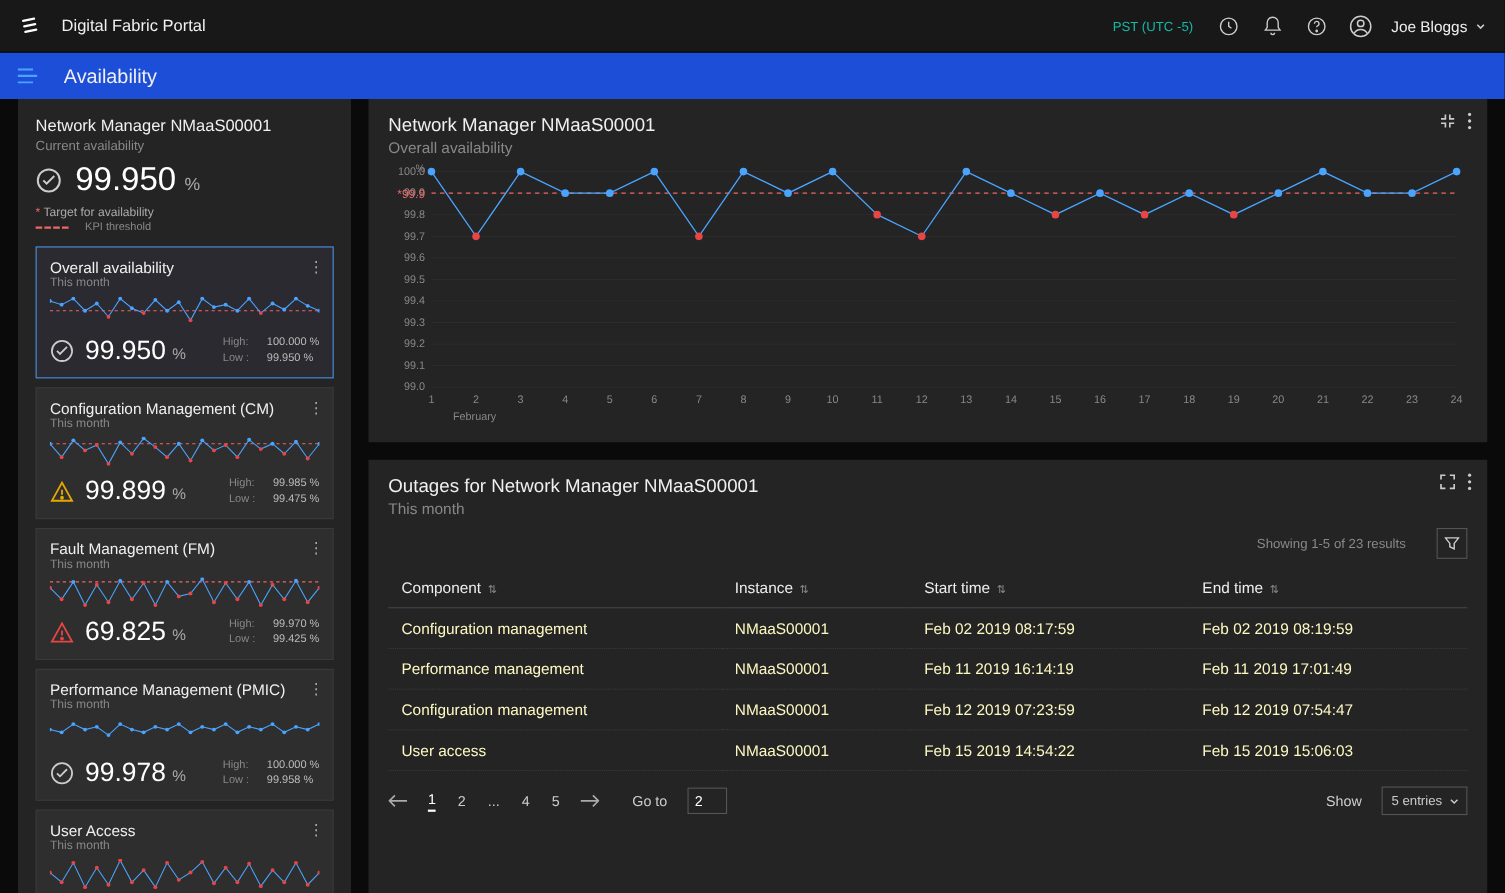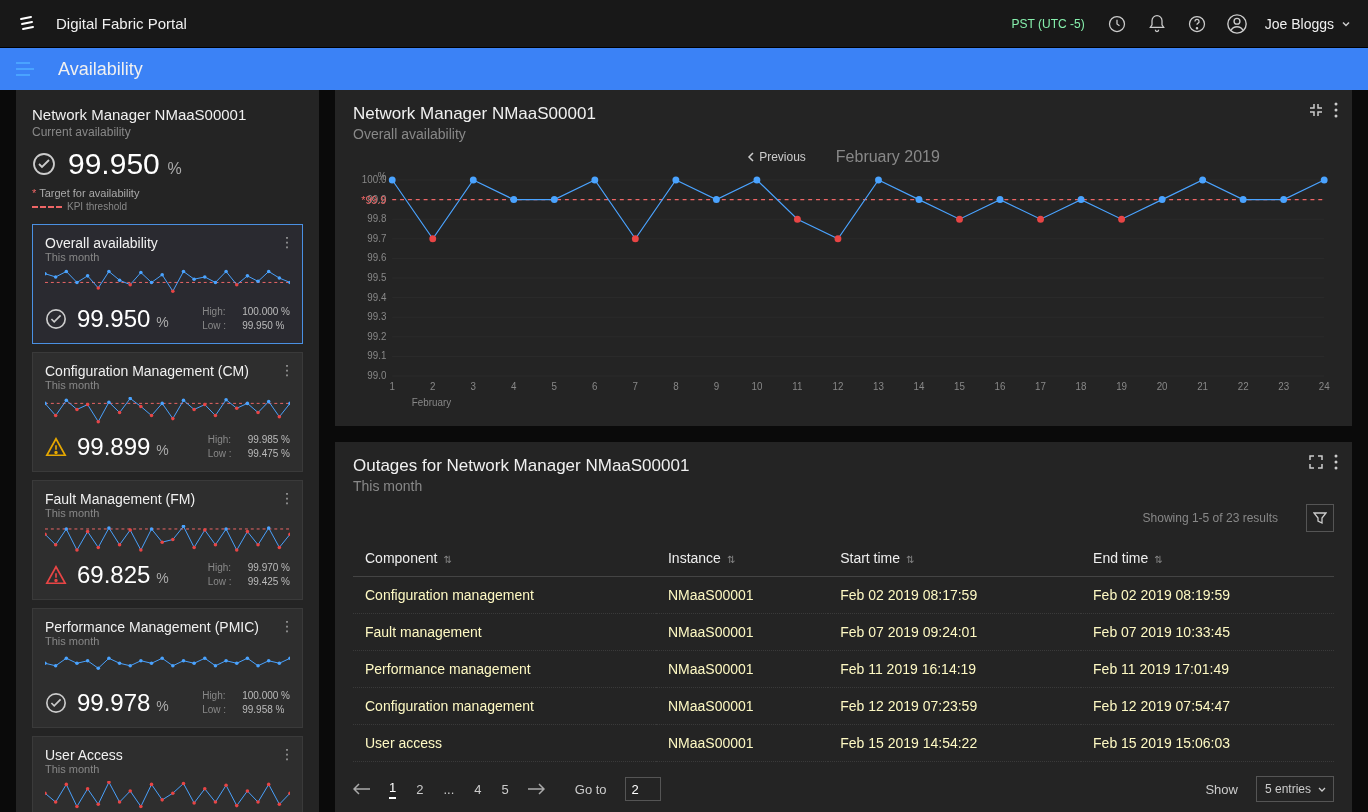--- a/index.html
+++ b/index.html
@@ -18,32 +18,32 @@
   height: 48px;
   background: #181818;
   display: flex;
   align-items: center;
   padding: 0 16px;
   border-bottom: 1px solid #000;
 }
 .logo { width: 24px; height: 24px; margin-right: 16px; display:flex; align-items:center; justify-content:center;}
 .app-title { font-size: 15px; color: #f0f0f0; font-weight: 400; }
 .top-spacer { flex: 1; }
-.tz { color: #86efac; font-size: 12px; margin-right: 12px; }
+.tz { color: #14b8a6; font-size: 12px; margin-right: 12px; }
 .top-icon { width: 24px; height: 24px; margin: 0 8px; display: flex; align-items: center; justify-content: center; cursor: pointer; }
 .user-name { margin-left: 8px; font-size: 14px; color: #f0f0f0; }
 .chev { margin-left: 6px; }
 
 
 .subheader {
   height: 42px;
   display: flex;
   align-items: center;
   padding: 0 16px;
-  background: #3b82f6;
+  background: #1d4ed8;
 }
 .hamburger { margin-right: 24px; cursor: pointer; }
 .page-title { font-size: 18px; font-weight: 400; color: #f0f0f0; }
 
 
 .main { display: flex; height: 722px; }
 .sidebar {
   width: 303px;
   margin-left: 16px;
   background: #242424;
@@ -53,21 +53,21 @@
 .content { flex: 1; margin: 0 16px; display: flex; flex-direction: column; gap: 16px; }
 
 
 .sb-title { font-size: 15px; color: #f0f0f0; margin-bottom: 2px; }
 .sb-subtitle { font-size: 12px; color: #888; margin-bottom: 8px; }
 .sb-main-row { display: flex; align-items: center; gap: 12px; margin-bottom: 6px; }
 .big-val { font-size: 30px; font-weight: 300; color: #fff; }
 .big-unit { font-size: 16px; color: #aaa; margin-left: 4px; }
 .target-note { font-size: 11px; color: #aaa; }
 .target-note .ast { color: #e66; }
-.kpi-legend { display: flex; align-items: center; gap: 5px; font-size: 10px; color: #888; margin-top: 2px; margin-bottom: 12px; }
+.kpi-legend { display: flex; align-items: center; gap: 15px; font-size: 10px; color: #888; margin-top: 2px; margin-bottom: 12px; }
 .kpi-dash { width: 30px; border-top: 2px dashed #e66; }
 
 
 .card {
   background: #2e2e2e;
   border: 1px solid #3a3a3a;
   padding: 10px 12px 10px 12px;
   margin-bottom: 8px;
   position: relative;
 }
@@ -471,29 +471,20 @@
         <div class="pa">
           <svg width="4" height="16" viewBox="0 0 4 16" fill="#ccc">
               <circle cx="2" cy="2" r="1.5"></circle>
               <circle cx="2" cy="8" r="1.5"></circle>
               <circle cx="2" cy="14" r="1.5"></circle>
             </svg>
         </div>
       </div>
       <div class="panel-title">Network Manager NMaaS00001</div>
       <div class="panel-sub">Overall availability</div>
-      <div class="chart-row">
-        <div class="prev-link">
-          <svg width="8" height="10" viewBox="0 0 8 10" fill="none" stroke="#ccc" stroke-width="1.5">
-              <path d="M6 1L2 5l4 4"></path>
-            </svg>
-          <span>Previous</span>
-        </div>
-        <div class="month-label">February 2019</div>
-      </div>
       <div class="chart-wrap">
         <svg class="chart-svg" id="chart-svg" viewBox="0 0 1000 240" preserveAspectRatio="none">
             <line x1="40" y1="204" x2="990" y2="204" stroke="#333" stroke-width="0.5"></line>
             <text x="34" y="207" text-anchor="end" class="axis-text">99.0</text>
             <line x1="40" y1="184.4000000000011" x2="990" y2="184.4000000000011" stroke="#333" stroke-width="0.5"></line>
             <text x="34" y="187.4000000000011" text-anchor="end" class="axis-text">99.1</text>
             <line x1="40" y1="164.79999999999944" x2="990" y2="164.79999999999944" stroke="#333" stroke-width="0.5"></line>
             <text x="34" y="167.79999999999944" text-anchor="end" class="axis-text">99.2</text>
             <line x1="40" y1="145.20000000000056" x2="990" y2="145.20000000000056" stroke="#333" stroke-width="0.5"></line>
             <text x="34" y="148.20000000000056" text-anchor="end" class="axis-text">99.3</text>
@@ -603,26 +594,20 @@
             </tr>
           </thead>
         <tbody id="tbody">
             <tr>
               <td>Configuration management</td>
               <td>NMaaS00001</td>
               <td>Feb 02 2019  08:17:59</td>
               <td>Feb 02 2019  08:19:59</td>
             </tr>
             <tr>
-              <td>Fault management</td>
-              <td>NMaaS00001</td>
-              <td>Feb 07 2019  09:24:01</td>
-              <td>Feb 07 2019  10:33:45</td>
-            </tr>
-            <tr>
               <td>Performance management</td>
               <td>NMaaS00001</td>
               <td>Feb 11 2019  16:14:19</td>
               <td>Feb 11 2019  17:01:49</td>
             </tr>
             <tr>
               <td>Configuration management</td>
               <td>NMaaS00001</td>
               <td>Feb 12 2019  07:23:59</td>
               <td>Feb 12 2019  07:54:47</td>

